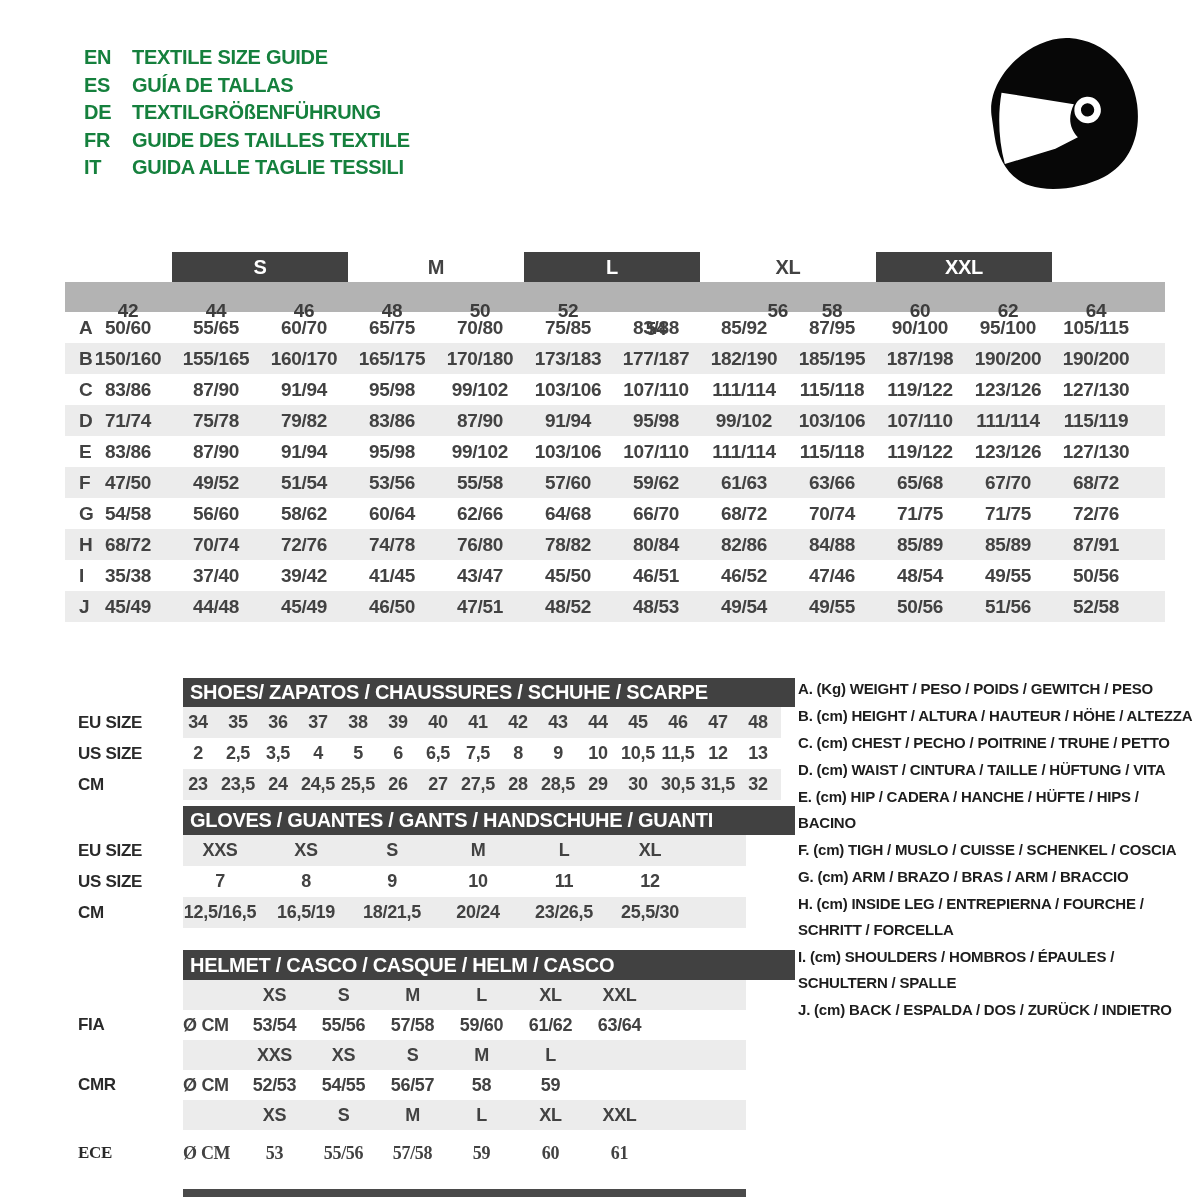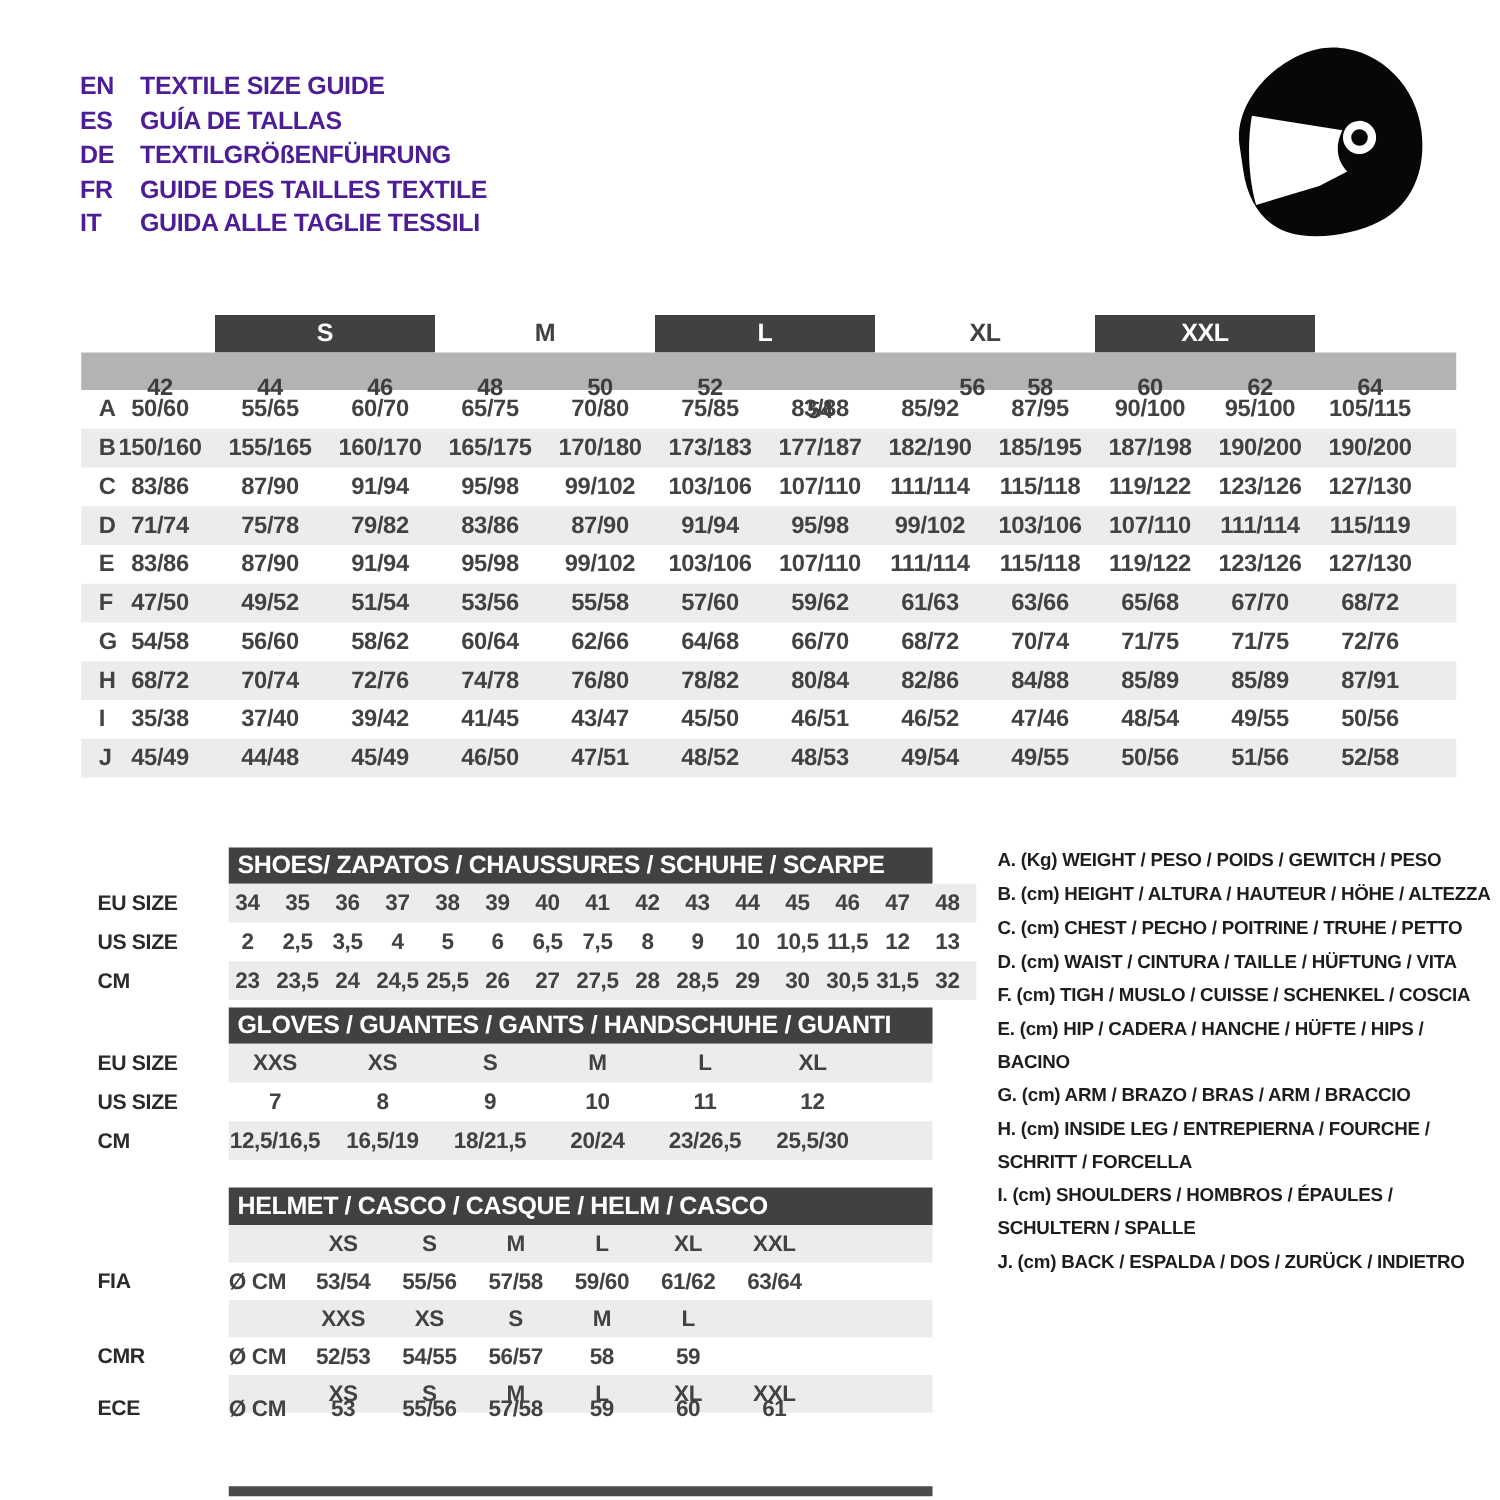--- a/index.html
+++ b/index.html
@@ -1,20 +1,20 @@
 <!DOCTYPE html>
 <html><head>
 <meta charset="utf-8">
 <style>
   html,body{margin:0;padding:0;background:#fff;}
   .page{position:relative;width:1200px;height:1200px;background:#ffffff;overflow:hidden;
         font-family:"Liberation Sans",sans-serif;font-weight:700;color:#424242;letter-spacing:-0.3px;}
 
   
-  #langs{position:absolute;left:64px;top:44px;font-size:20px;color:#4c1d95;margin-top:12px;}
+  #langs{position:absolute;left:84px;top:44px;font-size:20px;color:#15803d;}
   .lang-row{display:flex;height:27.5px;align-items:center;}
   .lang-code{width:48px;}
   .lang-label{white-space:nowrap;}
 
   
   #helmet-icon{position:absolute;left:980px;top:30px;width:166px;height:170px;}
 
   
   .mt-grid{display:grid;grid-template-columns:19px repeat(12,88px);}
   #size-groups{position:absolute;left:65px;top:252px;width:1100px;height:30px;}
@@ -22,21 +22,21 @@
   .size-group.dark{background:#414141;color:#ffffff;}
   #num-row{position:absolute;left:65px;top:282px;width:1100px;height:30px;background:#b3b3b3;align-items:center;}
   .num-cell{text-align:center;font-size:19px;color:#3d3d3d;white-space:nowrap;}
   #main-body{position:absolute;left:65px;top:312px;width:1100px;}
   .m-row{height:31px;align-items:center;}
   .m-row.shade{background:#ececec;}
   .m-label{padding-left:14px;font-size:19px;white-space:nowrap;}
   .m-cell{text-align:center;font-size:19px;white-space:nowrap;}
 
   
-  .bar{position:absolute;left:183px;width:563px;background:#414141;color:#ffffff;
+  .bar{position:absolute;left:183px;width:612px;background:#414141;color:#ffffff;
        display:flex;align-items:center;font-size:20px;padding-left:7px;box-sizing:border-box;white-space:nowrap;}
   #shoes-bar{top:678px;height:29px;}
   #gloves-bar{top:806px;height:29px;}
   #helmet-bar{top:950px;height:30px;}
 
   
   .s-row{position:absolute;left:65px;width:1100px;height:31px;}
   .stripe-bg{position:absolute;left:118px;top:0;height:100%;background:#ececec;}
   .side-label{position:absolute;left:13px;top:0;height:100%;display:flex;align-items:center;font-size:17px;white-space:nowrap;color:#2a2a2a;}
   .vals{position:absolute;top:0;height:100%;display:grid;align-items:center;}
@@ -428,41 +428,41 @@
         <div class="vals helmet-vals">
           <div class="unit-cell"></div>
           <div class="cell">XS</div>
           <div class="cell">S</div>
           <div class="cell">M</div>
           <div class="cell">L</div>
           <div class="cell">XL</div>
           <div class="cell">XXL</div>
         </div>
       </div>
-      <div class="s-row" style="top: 1112px; height: 30px;">
+      <div class="s-row" style="top: 1138px; height: 30px; font-family: Liberation Serif, serif;">
         <div class="side-label">ECE</div>
         <div class="vals helmet-vals">
           <div class="unit-cell">Ø CM</div>
           <div class="cell">53</div>
           <div class="cell">55/56</div>
           <div class="cell">57/58</div>
           <div class="cell">59</div>
           <div class="cell">60</div>
           <div class="cell">61</div>
         </div>
       </div>
     </div>
 
   <div id="legend">
       <div class="legend-item">A. (Kg) WEIGHT / PESO / POIDS / GEWITCH / PESO</div>
       <div class="legend-item">B. (cm) HEIGHT / ALTURA / HAUTEUR / HÖHE / ALTEZZA</div>
       <div class="legend-item">C. (cm) CHEST / PECHO / POITRINE / TRUHE / PETTO</div>
       <div class="legend-item">D. (cm) WAIST / CINTURA / TAILLE / HÜFTUNG / VITA</div>
+      <div class="legend-item">E. (cm) HIP / CADERA / HANCHE / HÜFTE / HIPS / BACINO</div>
       <div class="legend-item">F. (cm) TIGH / MUSLO / CUISSE / SCHENKEL / COSCIA</div>
-      <div class="legend-item">E. (cm) HIP / CADERA / HANCHE / HÜFTE / HIPS / BACINO</div>
       <div class="legend-item">G. (cm) ARM / BRAZO / BRAS / ARM / BRACCIO</div>
       <div class="legend-item">H. (cm) INSIDE LEG / ENTREPIERNA / FOURCHE / SCHRITT / FORCELLA</div>
       <div class="legend-item">I. (cm) SHOULDERS / HOMBROS / ÉPAULES / SCHULTERN / SPALLE</div>
       <div class="legend-item">J. (cm) BACK / ESPALDA / DOS / ZURÜCK / INDIETRO</div>
     </div>
 
   <div id="bottom-bar"></div>
 </div>
 
 </body></html>

